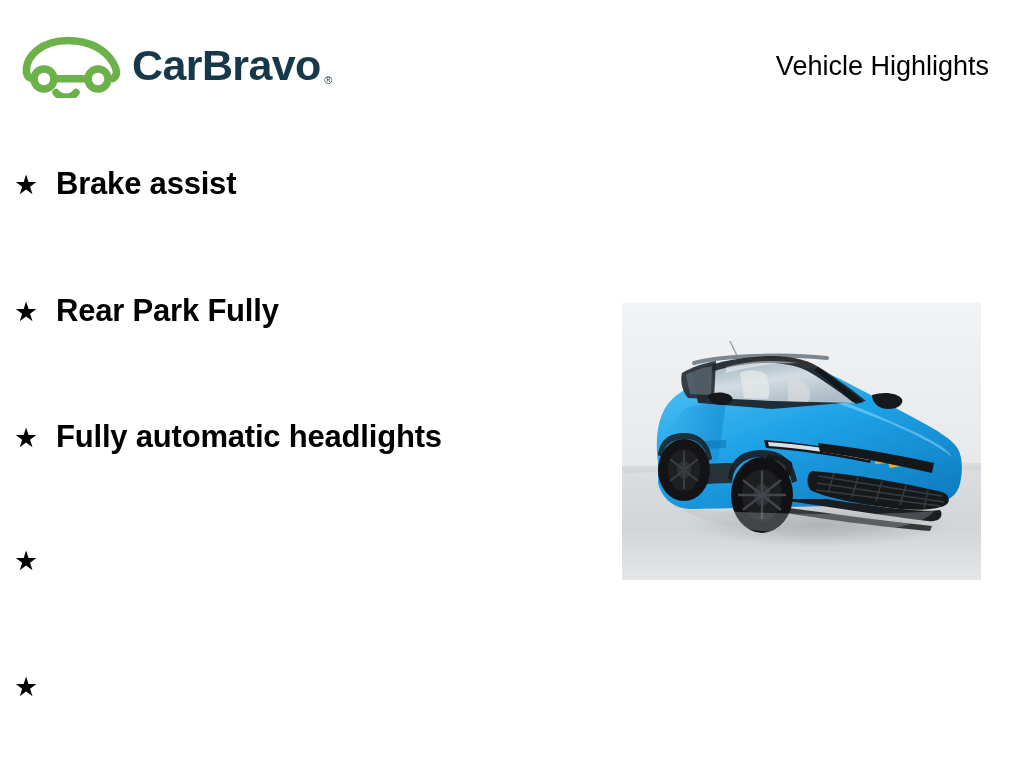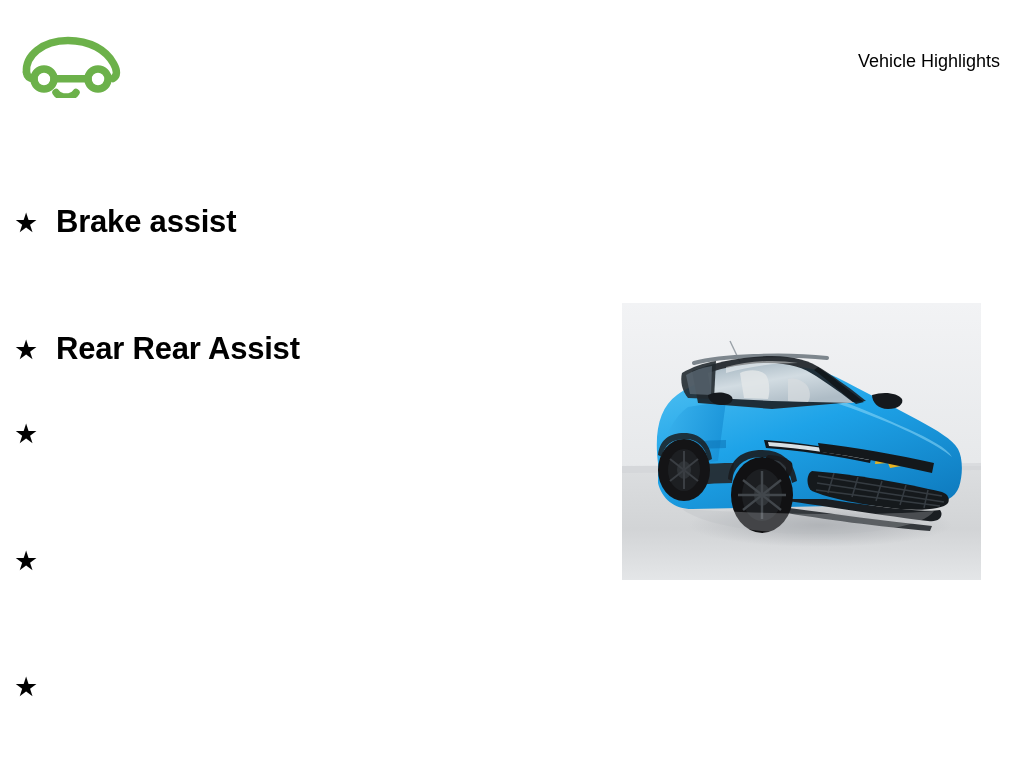--- a/index.html
+++ b/index.html
@@ -55,23 +55,23 @@
     right: -11px;
     bottom: 1px;
     font-size: 11px;
     font-weight: normal;
     color: #16384a;
     line-height: 1;
   }
 
   .page-title {
     position: absolute;
-    right: 24px;
+    right: 35px;
     top: 52px;
-    font-size: 18px;
+    font-size: 27px;
     font-weight: normal;
     color: #000000;
     line-height: 1.1;
     white-space: nowrap;
   }
 
   
   .highlights {
     position: absolute;
     left: 0;
@@ -94,21 +94,20 @@
     color: #000000;
     width: 42px;
   }
   .highlight-label {
     font-size: 31px;
     font-weight: bold;
     color: #000000;
     line-height: 1;
     letter-spacing: -0.2px;
     white-space: nowrap;
-    margin-top: 38px;
   }
 
   
   .vehicle-photo {
     position: absolute;
     left: 622px;
     top: 303px;
     width: 359px;
     height: 277px;
     overflow: hidden;
@@ -131,39 +130,44 @@
         <g fill="none" stroke="#6cb14a" stroke-width="7.5" stroke-linecap="round" stroke-linejoin="round">
           <path d="M10.5 40.5 C9 24 26 8.5 52 8.5 C74 8.5 90 18 97.5 31.5 C101.5 38.5 101.5 44 97 46.5"></path>
           <path d="M10.5 40.5 C11 44.5 13.5 46.5 18 46.8"></path>
           <path d="M38 46.8 L72 46.8"></path>
           <circle cx="28" cy="47" r="10"></circle>
           <circle cx="82" cy="47" r="10"></circle>
           <path d="M40 60.5 C44 66.5 56 66.5 60 60.5"></path>
         </g>
       </svg>
     </span>
+    <span class="brand-wordmark">
+      <span>CarBravo</span>
+      <span class="brand-tm">®</span>
+    </span>
   </div>
 
   <div class="page-title">Vehicle Highlights</div>
 </div>
 
 <ul class="highlights">
 
   <li class="highlight-item">
     <span class="star-bullet">★</span>
     <span class="highlight-label">Brake assist</span>
   </li>
 
   <li class="highlight-item">
     <span class="star-bullet">★</span>
-    <span class="highlight-label">Rear Rear Assist</span>
-  </li>
-
-  <li class="highlight-item">
-    <span class="star-bullet">★</span>
+    <span class="highlight-label">Rear Park Fully</span>
+  </li>
+
+  <li class="highlight-item">
+    <span class="star-bullet">★</span>
+    <span class="highlight-label">Fully automatic headlights</span>
   </li>
 
   <li class="highlight-item">
     <span class="star-bullet">★</span>
   </li>
 
   <li class="highlight-item">
     <span class="star-bullet">★</span>
   </li>
 </ul>

